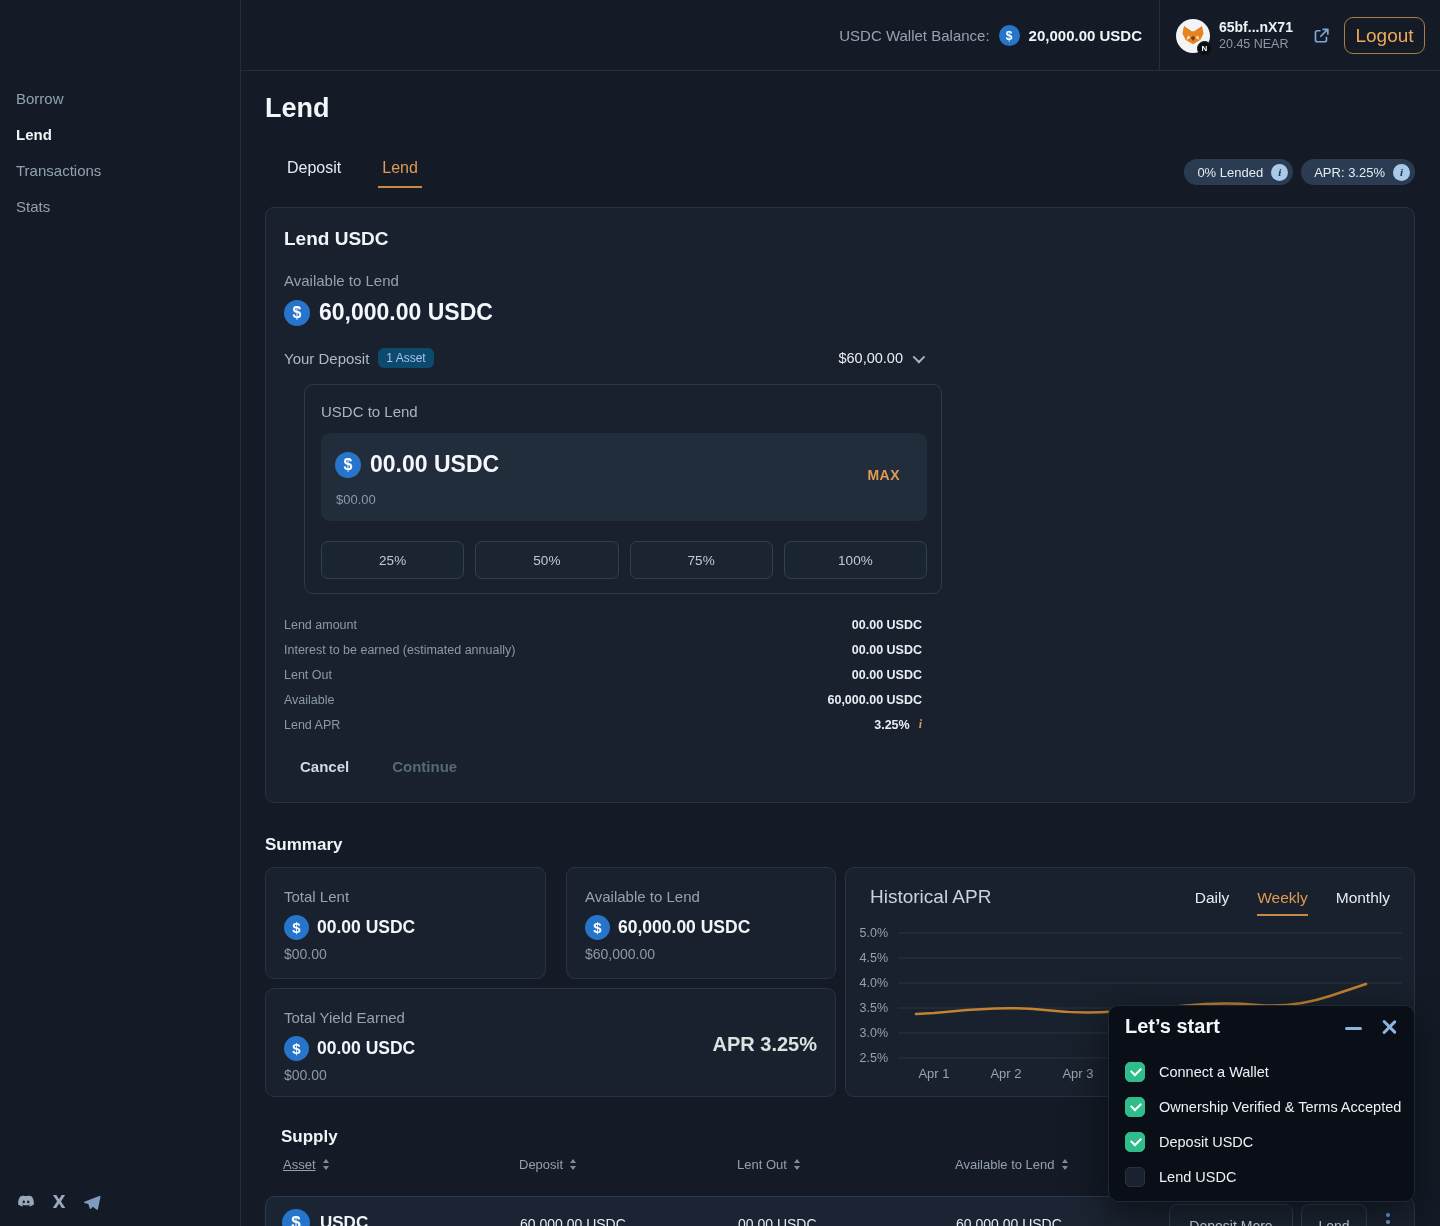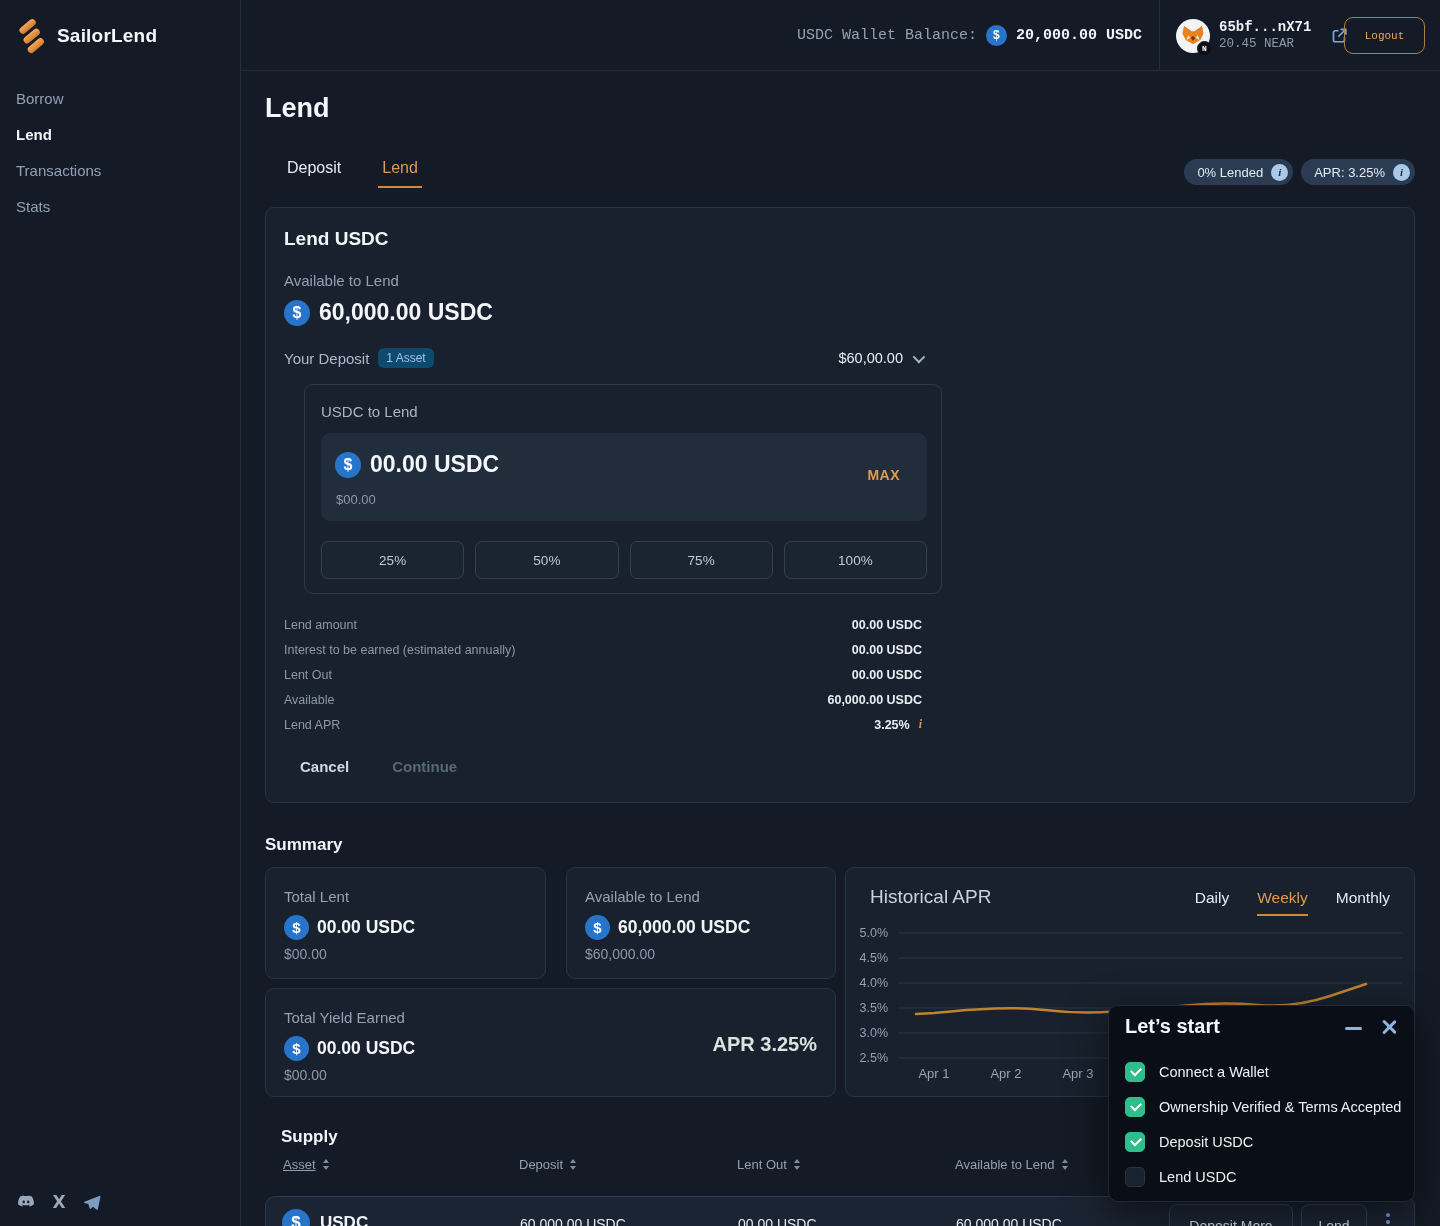--- a/index.html
+++ b/index.html
@@ -16,32 +16,32 @@
   .logo-icon i:nth-child(3){ transform:translateX(-3px); }
   .logo-text { font-size:19px; font-weight:700; color:#F4F7FA; letter-spacing:.2px; }
   .nav { position:absolute; left:0; top:80px; width:100%; }
   .nav-item { height:36px; display:flex; align-items:center; padding-left:16px; font-size:15px; color:#93A0B1; cursor:pointer; }
   .nav-item.active { color:#F2F6FA; font-weight:700; }
   .socials { position:absolute; left:16px; bottom:14px; display:flex; align-items:center; gap:13px; }
   .socials .sicon { width:20px; height:20px; display:flex; align-items:center; justify-content:center; }
   .x-letter { color:#9AA8BB; font-weight:700; font-size:17px; font-family:"DejaVu Sans",sans-serif; }
 
   
-  .header { position:absolute; left:241px; top:0; width:1199px; height:71px; border-bottom:1px solid #232E3C;font-family:Liberation Mono, monospace; }
+  .header { position:absolute; left:241px; top:0; width:1199px; height:71px; border-bottom:1px solid #232E3C; }
   .wallet { position:absolute; right:298px; top:0; height:71px; display:flex; align-items:center; gap:9px; }
   .wallet-label { font-size:15px; color:#95A1B2; }
   .wallet-value { font-size:15px; font-weight:700; color:#F0F4F9; }
   .hdivider { position:absolute; right:280px; top:0; width:1px; height:71px; background:#232E3C; }
   .account { position:absolute; left:935px; top:0; height:71px; display:flex; align-items:center; gap:9px; }
   .avatar { position:relative; width:34px; height:34px; border-radius:50%; background:#F3F4F6; display:flex; align-items:center; justify-content:center; }
   .n-badge { position:absolute; right:-2px; bottom:-3px; width:15px; height:15px; border-radius:50%; background:#0B0E13; color:#fff; font-size:8px; font-weight:700; display:flex; align-items:center; justify-content:center; border:1.5px solid #141B26; }
   .acct-name { font-size:14px; font-weight:700; color:#EDF2F7; line-height:17px; }
   .acct-near { font-size:12.5px; color:#8C98A9; line-height:16px; }
   .extlink { margin-left:10px; cursor:pointer; display:flex; }
-  .logout-btn { position:absolute; left:1103px; top:17px; width:81px; height:37px; border-radius:9px; background:transparent; border:1.5px solid #A97E45; color:#EFA85C; font-size:11px; font-family:inherit; cursor:pointer; }
+  .logout-btn { position:absolute; left:1103px; top:17px; width:81px; height:37px; border-radius:9px; background:transparent; border:1.5px solid #A97E45; color:#EFA85C; font-size:19px; font-family:inherit; cursor:pointer; }
 
   
   .usdc { background:#2775CA; border-radius:50%; color:#fff; display:inline-flex; align-items:center; justify-content:center; font-weight:700; flex:none; }
   .usdc::before { content:"$"; }
   .u20 { width:21px;height:21px;font-size:12px; }
   .u24 { width:25px;height:25px;font-size:15px; }
   .u26 { width:26px;height:26px;font-size:16px; }
   .chev { width:9px; height:9px; border-right:2px solid #9FB3CB; border-bottom:2px solid #9FB3CB; transform:rotate(45deg) translateY(-2px); display:inline-block; }
   .info-dot { width:17px; height:17px; border-radius:50%; background:#A8C9EA; color:#22303F; font-size:11px; font-weight:700; display:inline-flex; align-items:center; justify-content:center; cursor:pointer; flex:none; }
   .info-dot::before { content:"i"; font-family:"Liberation Serif",serif; font-style:italic; }
@@ -131,28 +131,20 @@
   .ob-item.checked .cbx { background:#2EBD8B; border-color:#2EBD8B; }
   .ob-item.checked .cbx::after { content:""; position:absolute; left:5px; top:4px; width:8px; height:5px; border-left:2.2px solid #fff; border-bottom:2.2px solid #fff; transform:rotate(-45deg); }
   .ob-label { font-size:14.5px; color:#EDF2F7; }
 </style>
 </head>
 <body>
 
 <div id="app">
 
   <aside class="sidebar">
-    <div class="logo-row">
-      <span class="logo-icon">
-          <i></i>
-          <i></i>
-          <i></i>
-        </span>
-      <span class="logo-text">SailorLend</span>
-    </div>
     <nav class="nav">
       <div class="nav-item">Borrow</div>
       <div class="nav-item active">Lend</div>
       <div class="nav-item">Transactions</div>
       <div class="nav-item">Stats</div>
     </nav>
     <div class="socials">
       <span class="sicon">
         <svg width="20" height="20" viewBox="0 0 24 24">
             <path fill="#9AA8BB" d="M19 5.5C17.6 4.8 16.2 4.4 14.7 4.2l-.3.7c-1.6-.3-3.2-.3-4.8 0l-.3-.7C7.8 4.4 6.4 4.8 5 5.5 2.9 8.7 2.3 11.8 2.6 14.9c1.8 1.3 3.5 2.1 5.2 2.6l.7-1.4c-.6-.2-1.2-.5-1.8-.9l.4-.3c2.9 1.4 6.9 1.4 9.8 0l.4.3c-.6.4-1.2.7-1.8.9l.7 1.4c1.7-.5 3.4-1.3 5.2-2.6.4-3.6-.6-6.7-2.4-9.4zM9.3 13.5c-.8 0-1.4-.7-1.4-1.6s.6-1.6 1.4-1.6 1.4.7 1.4 1.6-.6 1.6-1.4 1.6zm5.4 0c-.8 0-1.4-.7-1.4-1.6s.6-1.6 1.4-1.6 1.4.7 1.4 1.6-.6 1.6-1.4 1.6z"></path>

